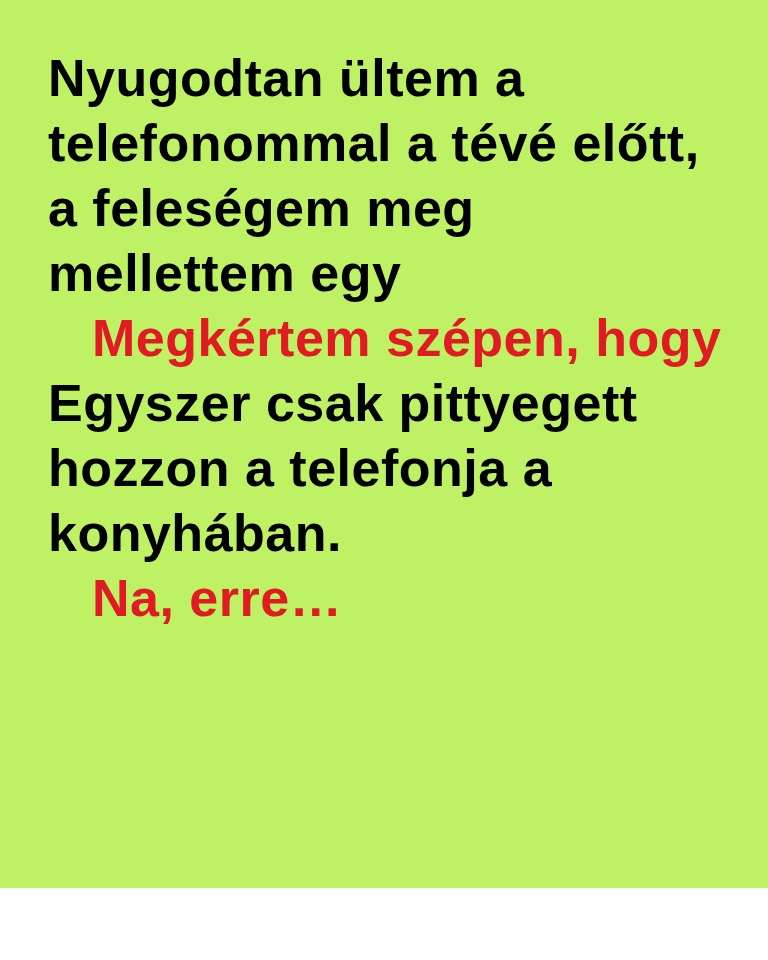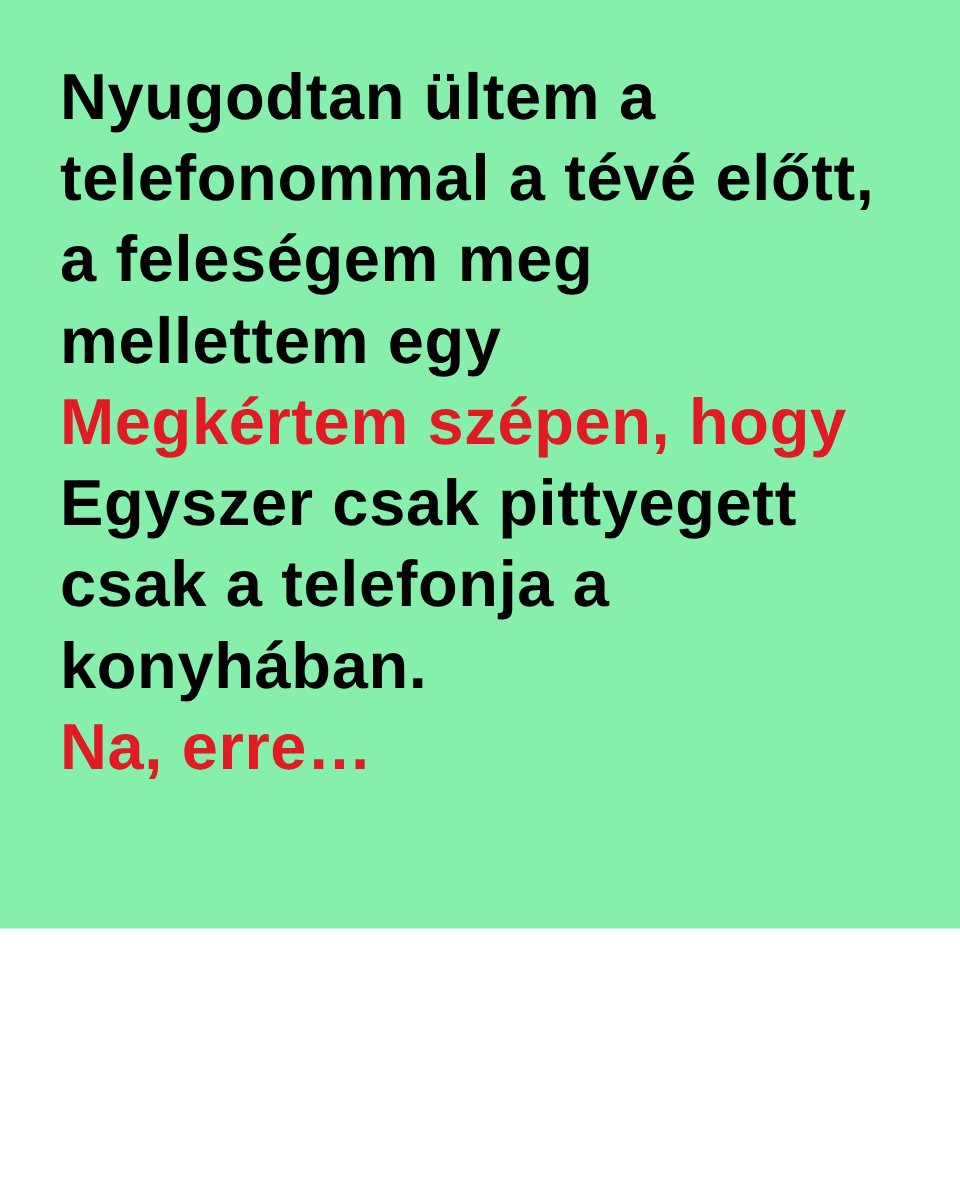--- a/index.html
+++ b/index.html
@@ -3,45 +3,45 @@
 <meta charset="utf-8">
 <style>
   html, body {
     margin: 0;
     padding: 0;
     background: #ffffff;
   }
   .page {
     position: relative;
     width: 768px;
-    height: 743px;
-    background: #86efac;
+    height: 888px;
+    background: #bef264;
     overflow: hidden;
     box-sizing: border-box;
     padding: 46px 36px 0 48px;
   }
   .joke-text {
     font-family: "Liberation Sans", "DejaVu Sans", sans-serif;
     font-weight: bold;
     font-size: 52px;
     line-height: 65px;
     letter-spacing: 0.5px;
     white-space: nowrap;
   }
   .line { color: var(--black-text, #010101); }
-  .line[data-color="red"] { color: var(--red-text, #e11b23); }
+  .line[data-color="red"] { color: var(--red-text, #e11b23); margin-left: 44px; }
 </style>
 </head>
 <body style="background: rgb(255, 255, 255);">
 
 <div class="page">
   <div class="joke-text">
     <div class="line" data-color="black">Nyugodtan ültem a</div>
     <div class="line" data-color="black">telefonommal a tévé előtt,</div>
     <div class="line" data-color="black">a feleségem meg</div>
     <div class="line" data-color="black">mellettem egy</div>
     <div class="line" data-color="red">Megkértem szépen, hogy</div>
     <div class="line" data-color="black">Egyszer csak pittyegett</div>
-    <div class="line" data-color="black">csak a telefonja a</div>
+    <div class="line" data-color="black">hozzon a telefonja a</div>
     <div class="line" data-color="black">konyhában.</div>
     <div class="line" data-color="red">Na, erre…</div>
   </div>
 </div>
 
 </body></html>

